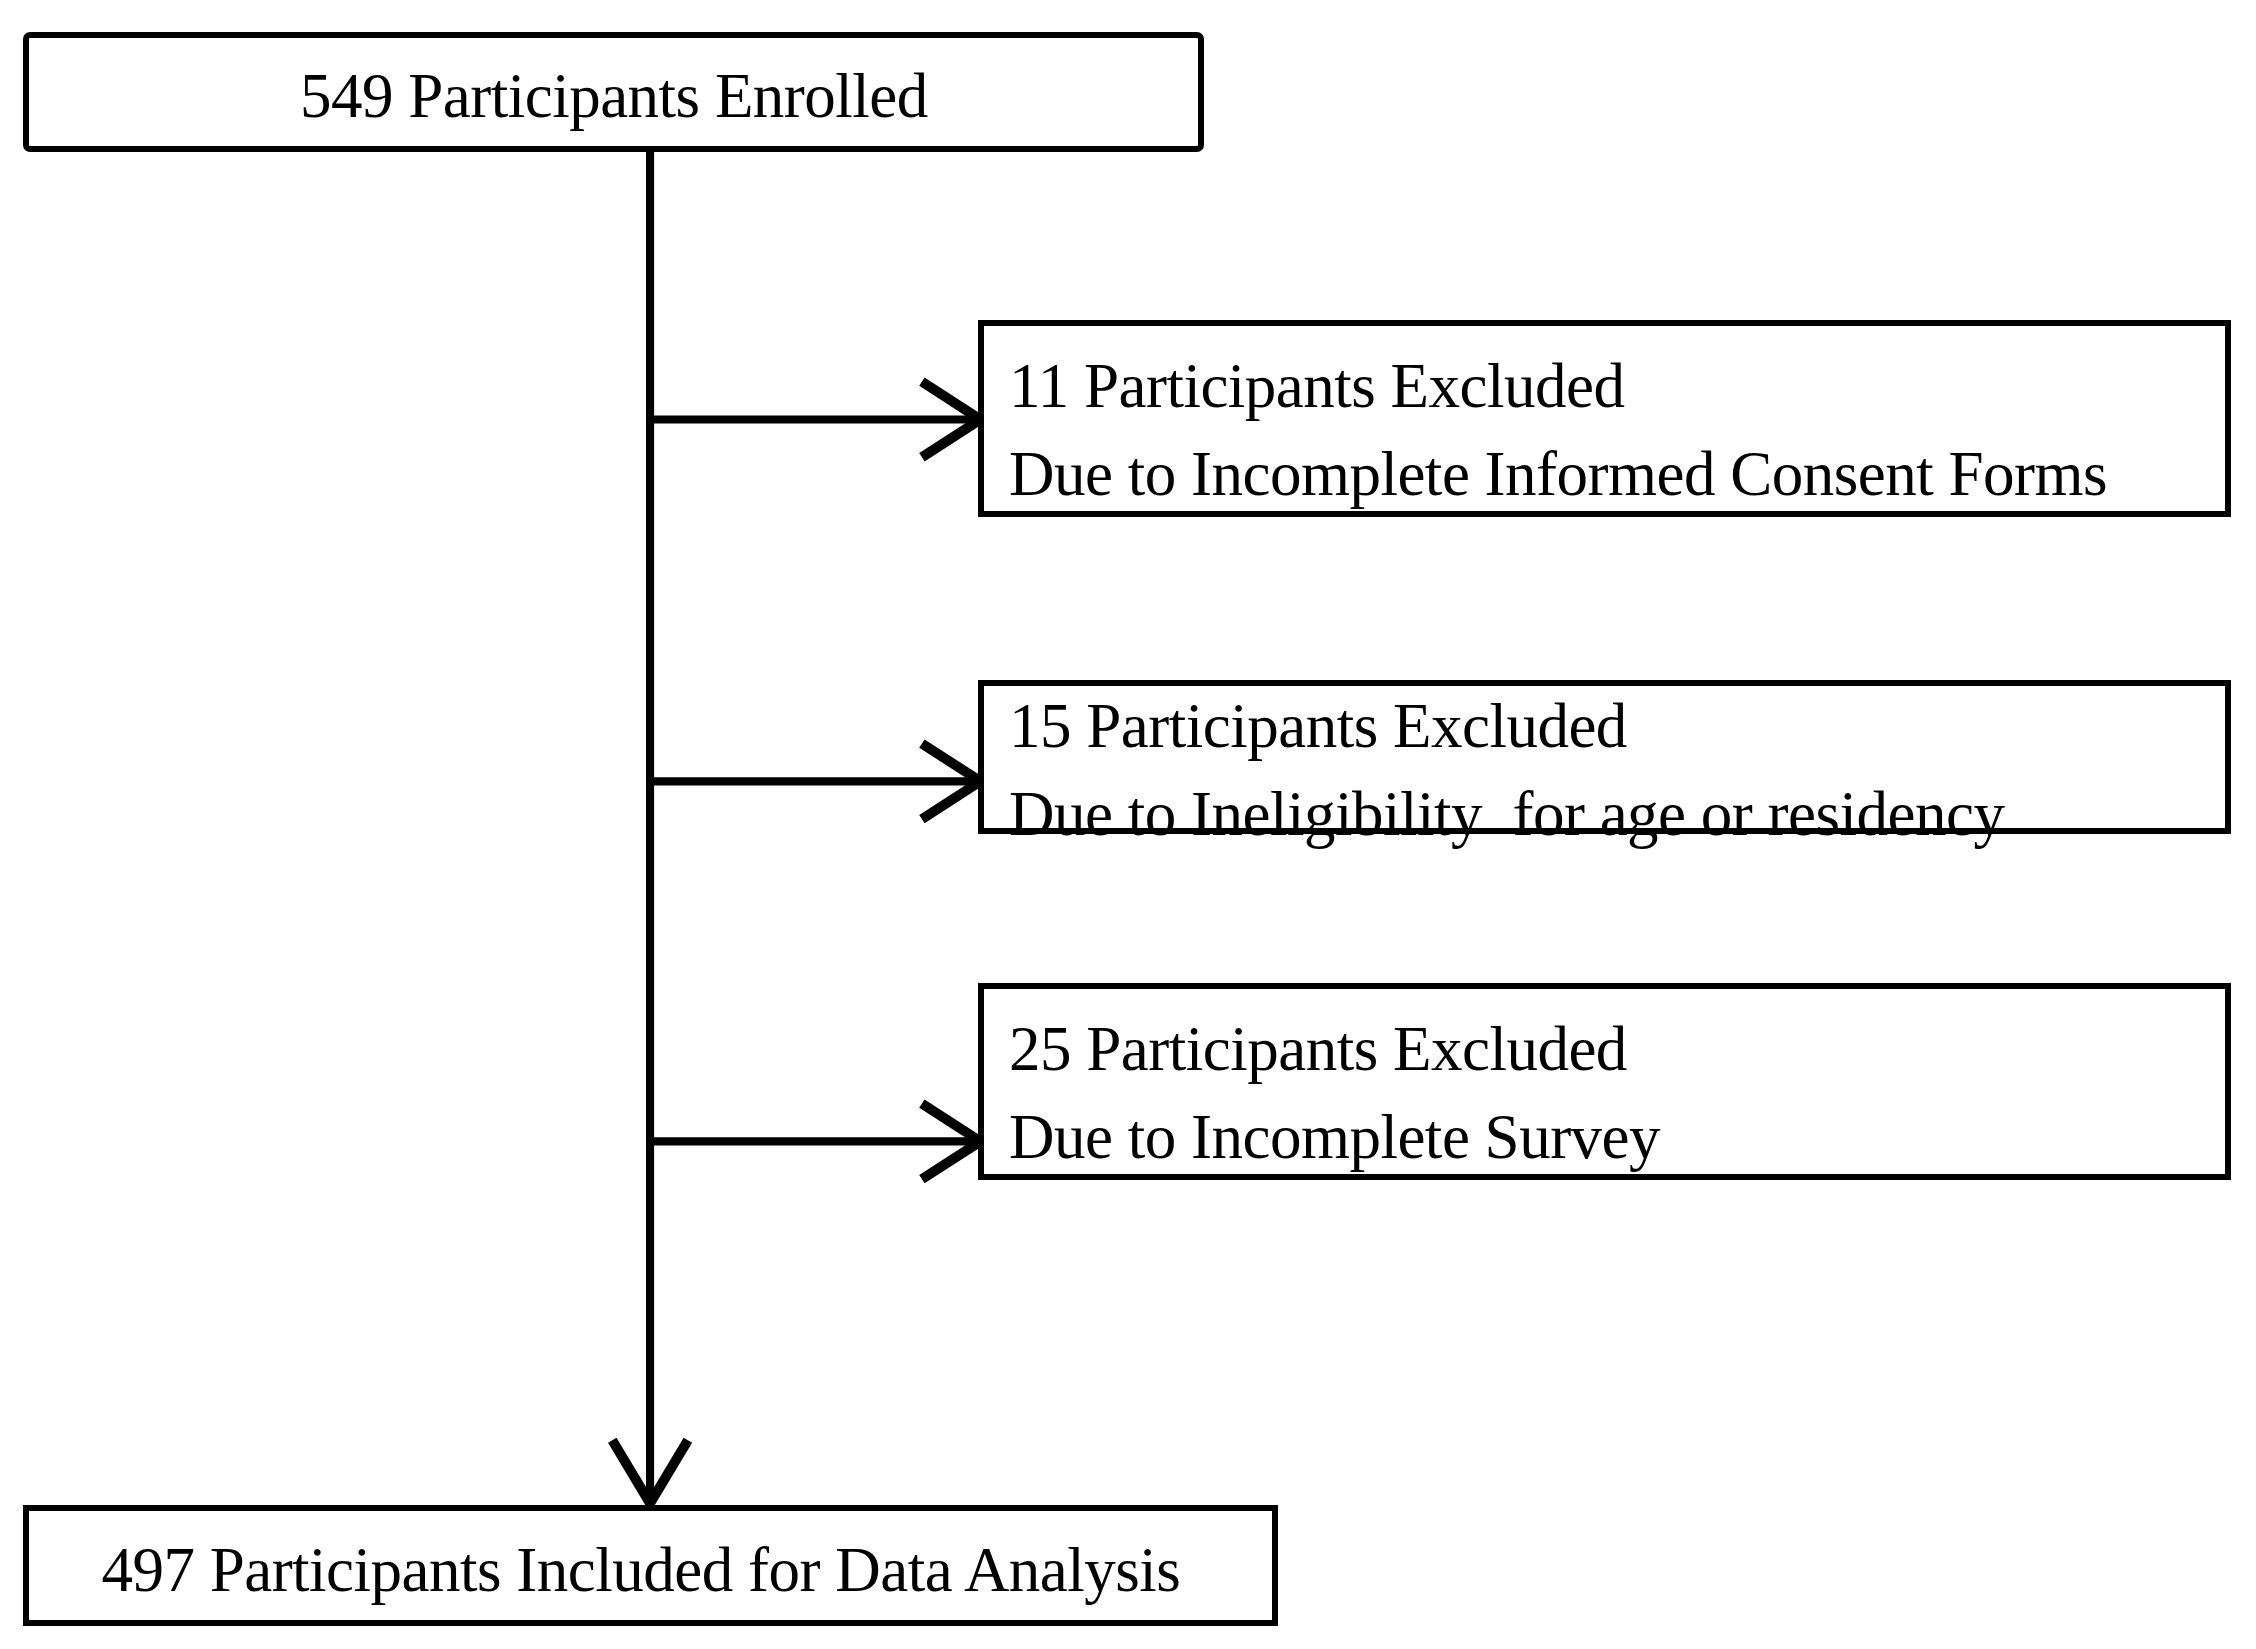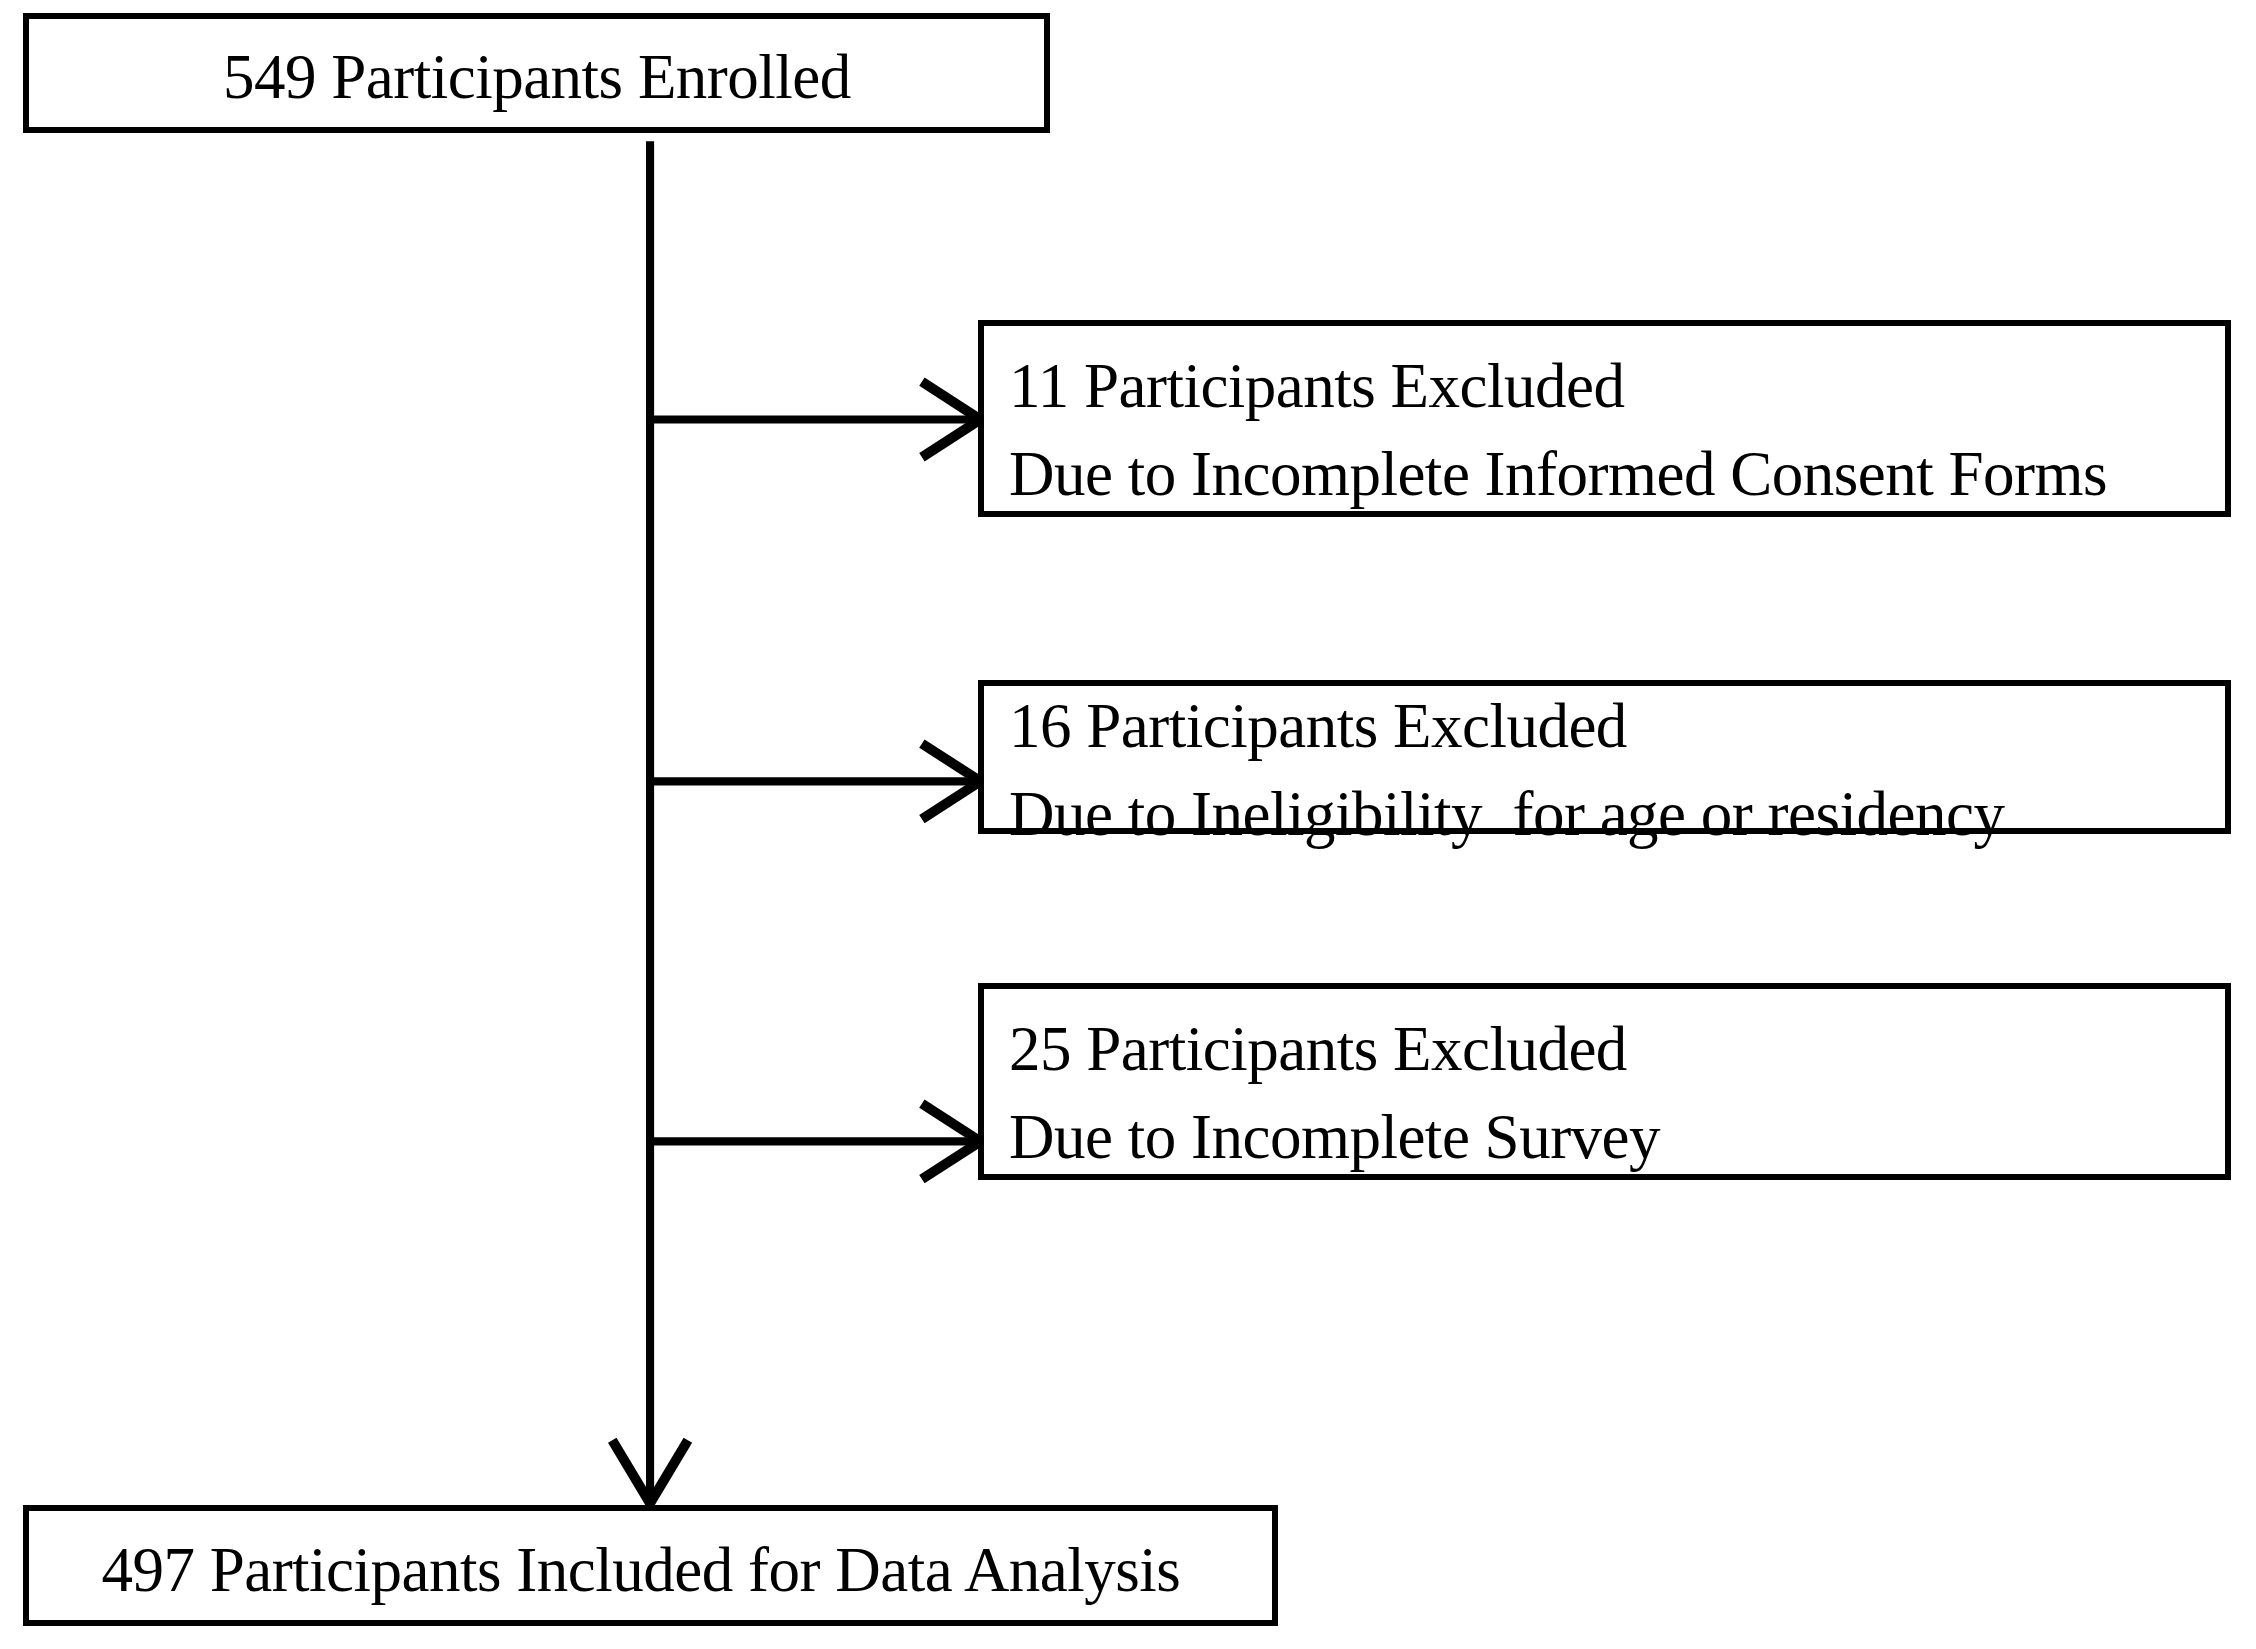--- a/index.html
+++ b/index.html
@@ -28,23 +28,24 @@
     right: 0;
     white-space: pre;
     font-size: 63px;
     line-height: 86px;
     letter-spacing: -0.5px;
     color: #000000;
   }
   
   #box-enrolled {
     left: 23.4px;
-    top: 13px;
-    width: 1027px;
+    top: 32px;
+    width: 1181px;
     height: 120px;
+    border-radius: 7px;
   }
   #box-enrolled .box-text {
     top: 10.8px;
     text-align: center;
     line-height: 95px;
   }
   
   #box-included {
     left: 23.4px;
     top: 1505px;
@@ -110,21 +111,21 @@
   <div class="flow-box" id="box-enrolled">
     <div class="box-text">549 Participants Enrolled</div>
   </div>
 
   <div class="flow-box excluded-box" id="box-excluded-1">
     <div class="box-text">11 Participants Excluded
 Due to Incomplete Informed Consent Forms</div>
   </div>
 
   <div class="flow-box excluded-box" id="box-excluded-2">
-    <div class="box-text">16 Participants Excluded
+    <div class="box-text">15 Participants Excluded
 Due to Ineligibility  for age or residency</div>
   </div>
 
   <div class="flow-box excluded-box" id="box-excluded-3">
     <div class="box-text">25 Participants Excluded
 Due to Incomplete Survey</div>
   </div>
 
   <div class="flow-box" id="box-included">
     <div class="box-text">497 Participants Included for Data Analysis</div>

